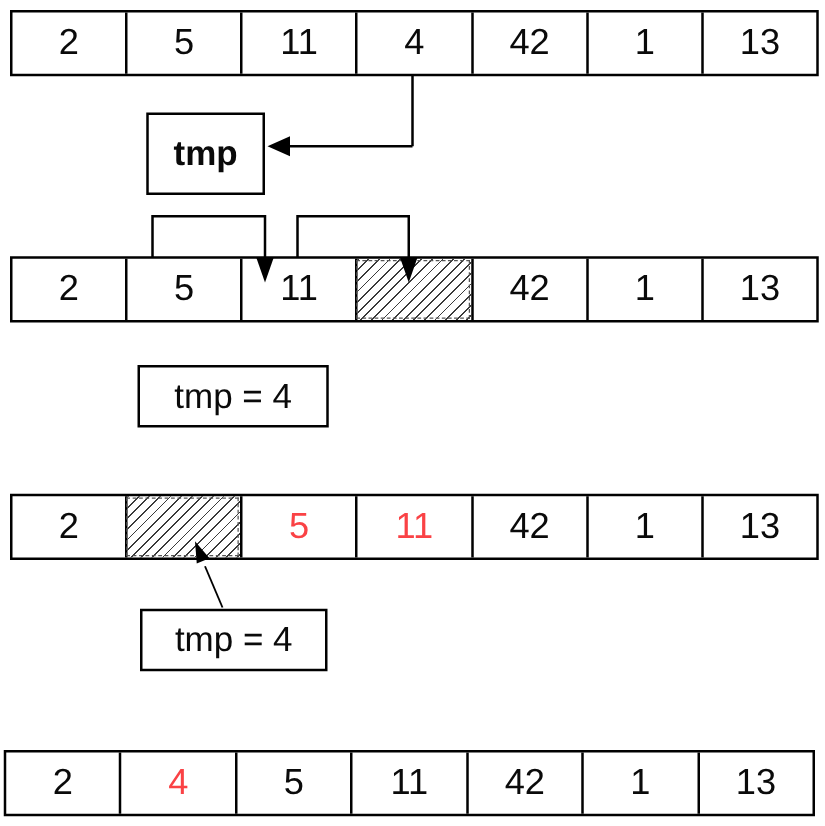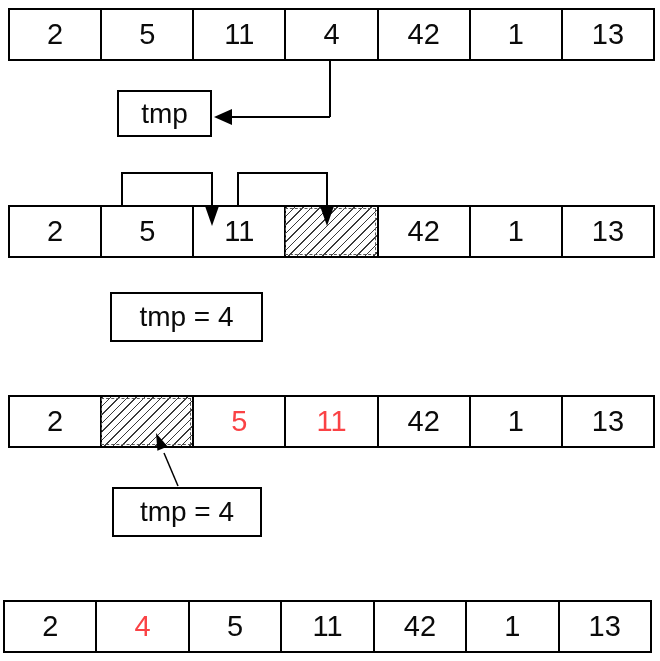--- a/index.html
+++ b/index.html
@@ -73,21 +73,21 @@
   <div class="arr" style="left:8px; top:8px; width:647px; height:53px;">
     <div class="cell">2</div>
     <div class="cell">5</div>
     <div class="cell">11</div>
     <div class="cell">4</div>
     <div class="cell">42</div>
     <div class="cell">1</div>
     <div class="cell">13</div>
   </div>
 
-  <div class="tmpbox" style="left:117px; top:90px; width:95px; height:47px;">
+  <div class="tmpbox" style="left:117px; top:90px; width:95px; height:66px;font-weight:bold;">
     <span>tmp</span>
   </div>
 
   <div class="arr" style="left:8px; top:205px; width:647px; height:53px;">
     <div class="cell">2</div>
     <div class="cell">5</div>
     <div class="cell">11</div>
     <div class="cell hatched"></div>
     <div class="cell">42</div>
     <div class="cell">1</div>

